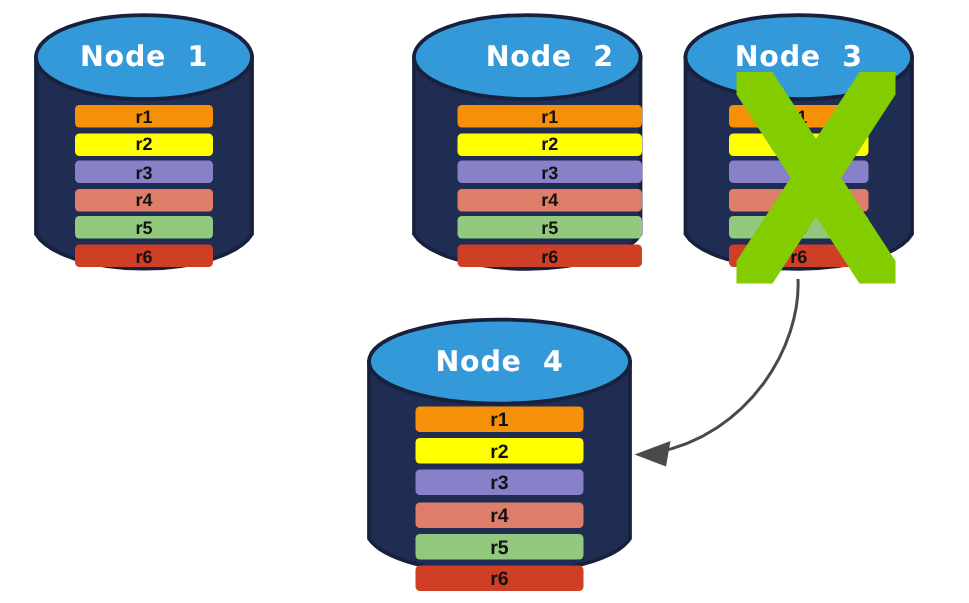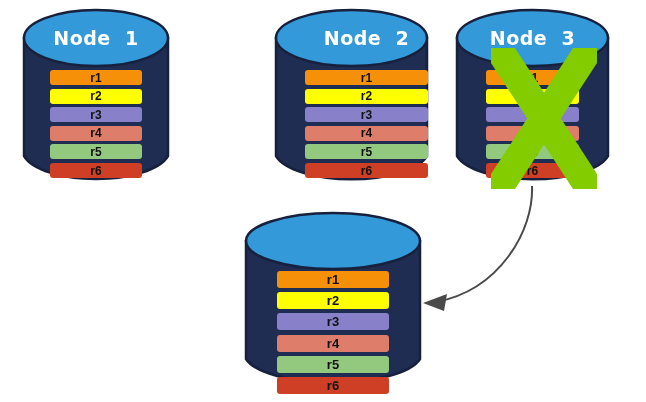--- a/index.html
+++ b/index.html
@@ -125,20 +125,21 @@
       <polygon points="6,2 30,2 112,128 112,143 88,143 6,17" fill="#82CC00"></polygon>
       <polygon points="112,2 88,2 6,128 6,143 30,143 112,17" fill="#82CC00"></polygon>
     </svg>
   </div>
 
   <div class="node" id="node-node4" style="left:244px; top:211px; width:178px; height:178px;">
     <svg width="178" height="178" viewBox="0 0 178 178">
       <path d="M2,30 L2,148 A89,30 0 0 0 176,148 L176,30 Z" fill="#1E2D51" stroke="#17213D" stroke-width="2.5"></path>
       <ellipse cx="89" cy="30" rx="87" ry="28" fill="#3399D8" stroke="#17213D" stroke-width="2.5"></ellipse>
     </svg>
+    <div class="node-label" style="top:19px; font-size:19px;">Node  4</div>
     <div class="rows" style="top: 60px;">
         <div class="row" style="background: rgb(247, 144, 9); left: 33px; right: 33px; top: 0px; height: 17px; font-size: 13px;">r1</div>
         <div class="row" style="background: rgb(255, 255, 0); left: 33px; right: 33px; top: 21.2px; height: 17px; font-size: 13px;">r2</div>
         <div class="row" style="background: rgb(136, 128, 200); left: 33px; right: 33px; top: 42.4px; height: 17px; font-size: 13px;">r3</div>
         <div class="row" style="background: rgb(222, 126, 106); left: 33px; right: 33px; top: 63.6px; height: 17px; font-size: 13px;">r4</div>
         <div class="row" style="background: rgb(147, 201, 127); left: 33px; right: 33px; top: 84.8px; height: 17px; font-size: 13px;">r5</div>
         <div class="row" style="background: rgb(207, 63, 37); left: 33px; right: 33px; top: 106px; height: 17px; font-size: 13px;">r6</div>
       </div>
   </div>
 

